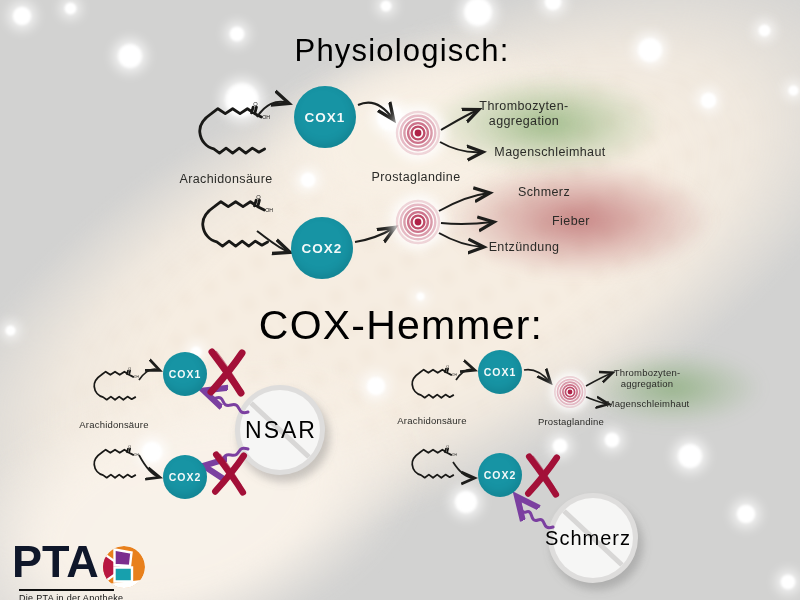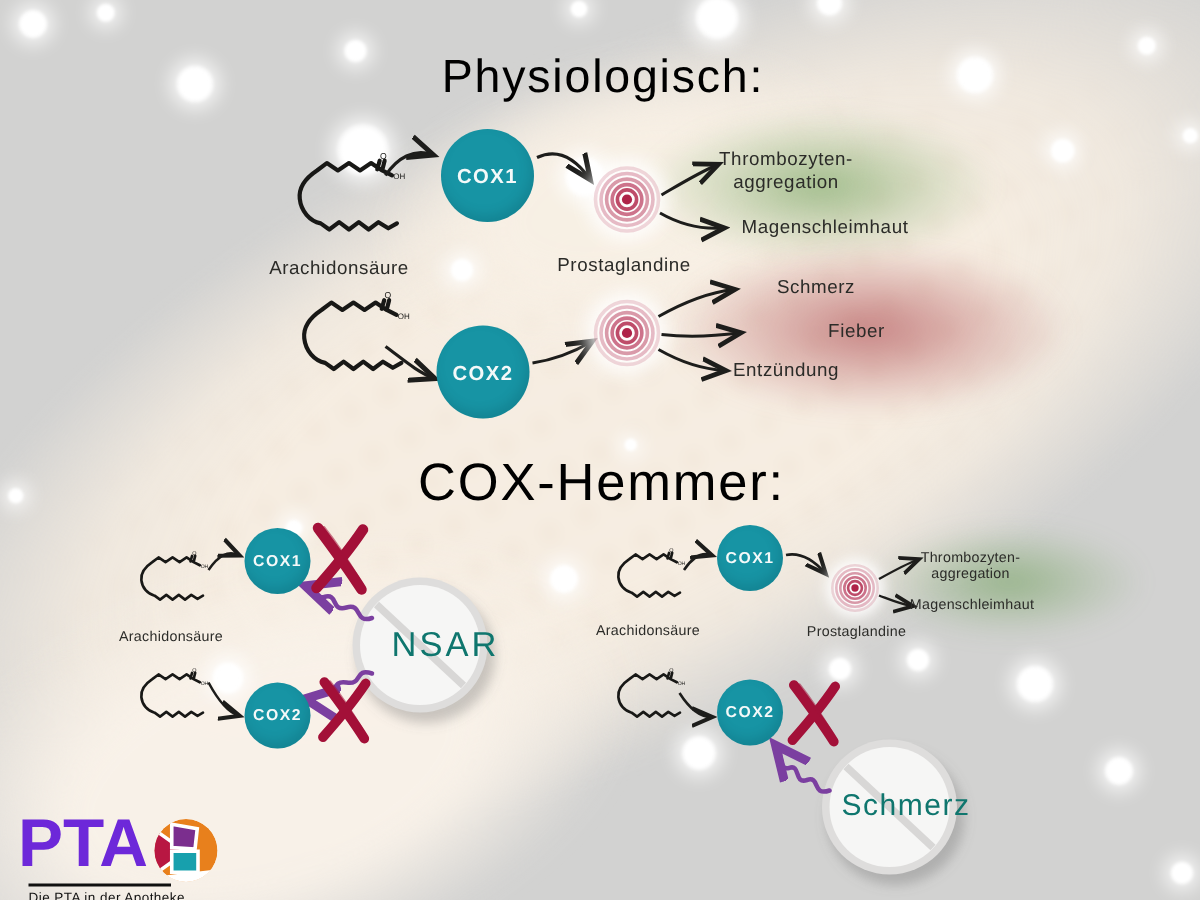--- a/index.html
+++ b/index.html
@@ -26,35 +26,35 @@
   .glow.g1{left:430px;top:74px;width:235px;height:100px;
       background:radial-gradient(closest-side,rgba(104,156,82,0.60),rgba(104,156,82,0.22) 60%,rgba(104,156,82,0) 100%);}
   .glow.r1{left:445px;top:162px;width:270px;height:115px;
       background:radial-gradient(closest-side,rgba(170,68,74,0.62),rgba(170,68,74,0.24) 60%,rgba(170,68,74,0) 100%);}
   .glow.g2{left:583px;top:350px;width:180px;height:76px;
       background:radial-gradient(closest-side,rgba(104,156,82,0.55),rgba(104,156,82,0.2) 60%,rgba(104,156,82,0) 100%);}
   svg.lineart{position:absolute;left:0;top:0;}
   .title{position:absolute;transform:translateX(-50%);color:#000000;letter-spacing:1.2px;
          white-space:nowrap;font-weight:500;}
   .title.phys{left:402px;top:33px;font-size:31px;}
-  .title.hemm{left:401px;top:302px;font-size:35px;}
+  .title.hemm{left:401px;top:302px;font-size:41px;}
   .label{position:absolute;transform:translate(-50%,-50%);text-align:center;color:#2b2b28;
          white-space:nowrap;letter-spacing:0.4px;line-height:1.2;}
   .s12{font-size:12.5px;} .s9{font-size:9.5px;letter-spacing:0.2px;}
   .cox{position:absolute;border-radius:50%;background:#1794a4;color:#f4f9f9;display:flex;
        align-items:center;justify-content:center;letter-spacing:1px;
        box-shadow:inset -2px -4px 8px rgba(0,60,70,0.18);font-weight:bold;}
   .cox.big{width:62px;height:62px;font-size:13.5px;}
   .cox.small{width:44px;height:44px;font-size:10.5px;}
-  .pill-label{position:absolute;transform:translate(-50%,-50%);color:#0f766e;white-space:nowrap;margin-left:16px;}
+  .pill-label{position:absolute;transform:translate(-50%,-50%);color:#000000;white-space:nowrap;}
   .nsar-label{left:281px;top:430px;font-size:23px;letter-spacing:2px;}
   .coxibe-label{left:588px;top:538px;font-size:20px;letter-spacing:1px;}
   .logo{position:absolute;left:12px;top:541px;}
   .brand-row{display:flex;align-items:flex-start;}
-  .brand{font-size:45px;font-weight:800;line-height:0.95;color:#6d28d9;letter-spacing:0px;}
+  .brand{font-size:45px;font-weight:800;line-height:0.95;color:#0f172a;letter-spacing:0px;}
   .logo-mark{margin-left:3px;margin-top:4px;}
   .logo-line{height:2px;background:#101010;width:95px;margin:0 0 2px 7px;}
   .tagline{font-size:9px;color:#101010;margin-left:7px;letter-spacing:0.3px;white-space:nowrap;}
   text.mol{font-family:"Liberation Sans",sans-serif;fill:#181816;}
 </style>
 </head>
 <body>
 
 <div class="canvas">
 

